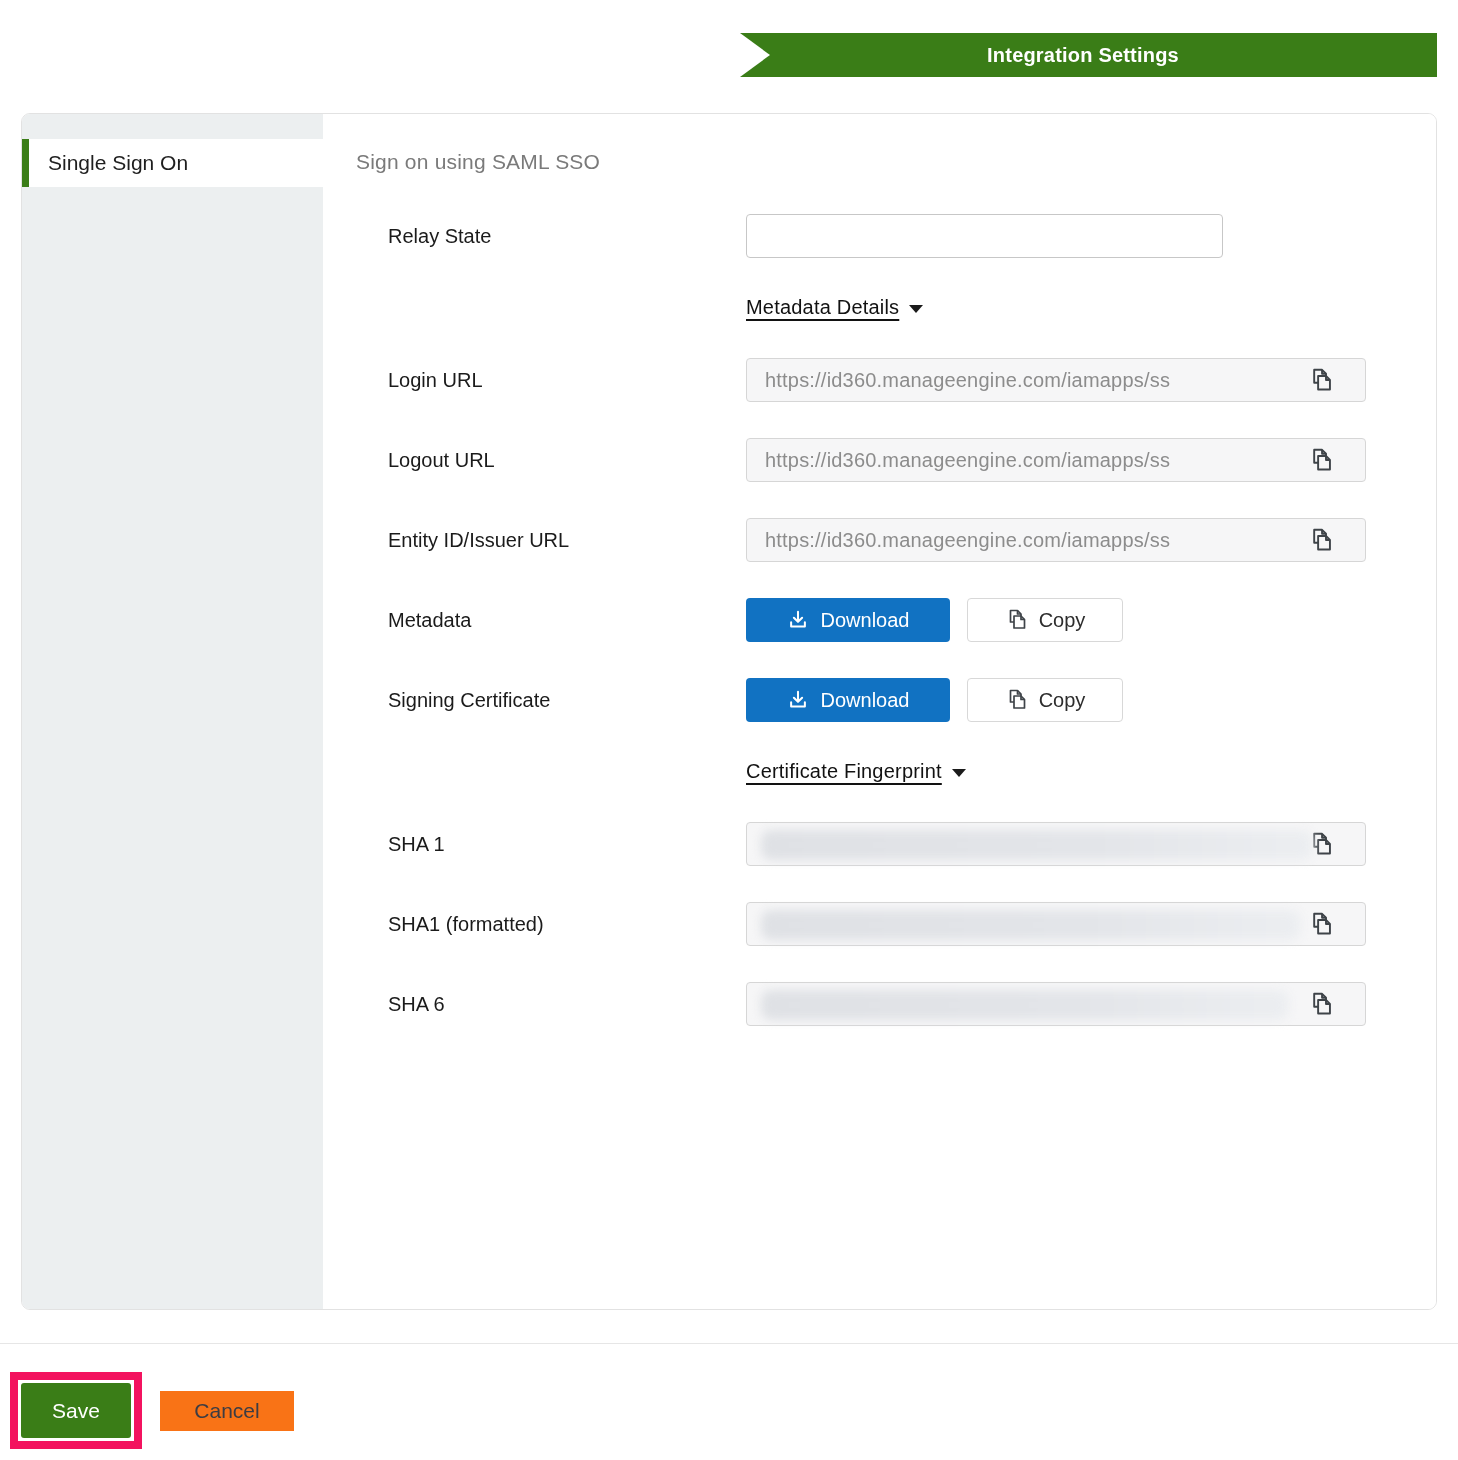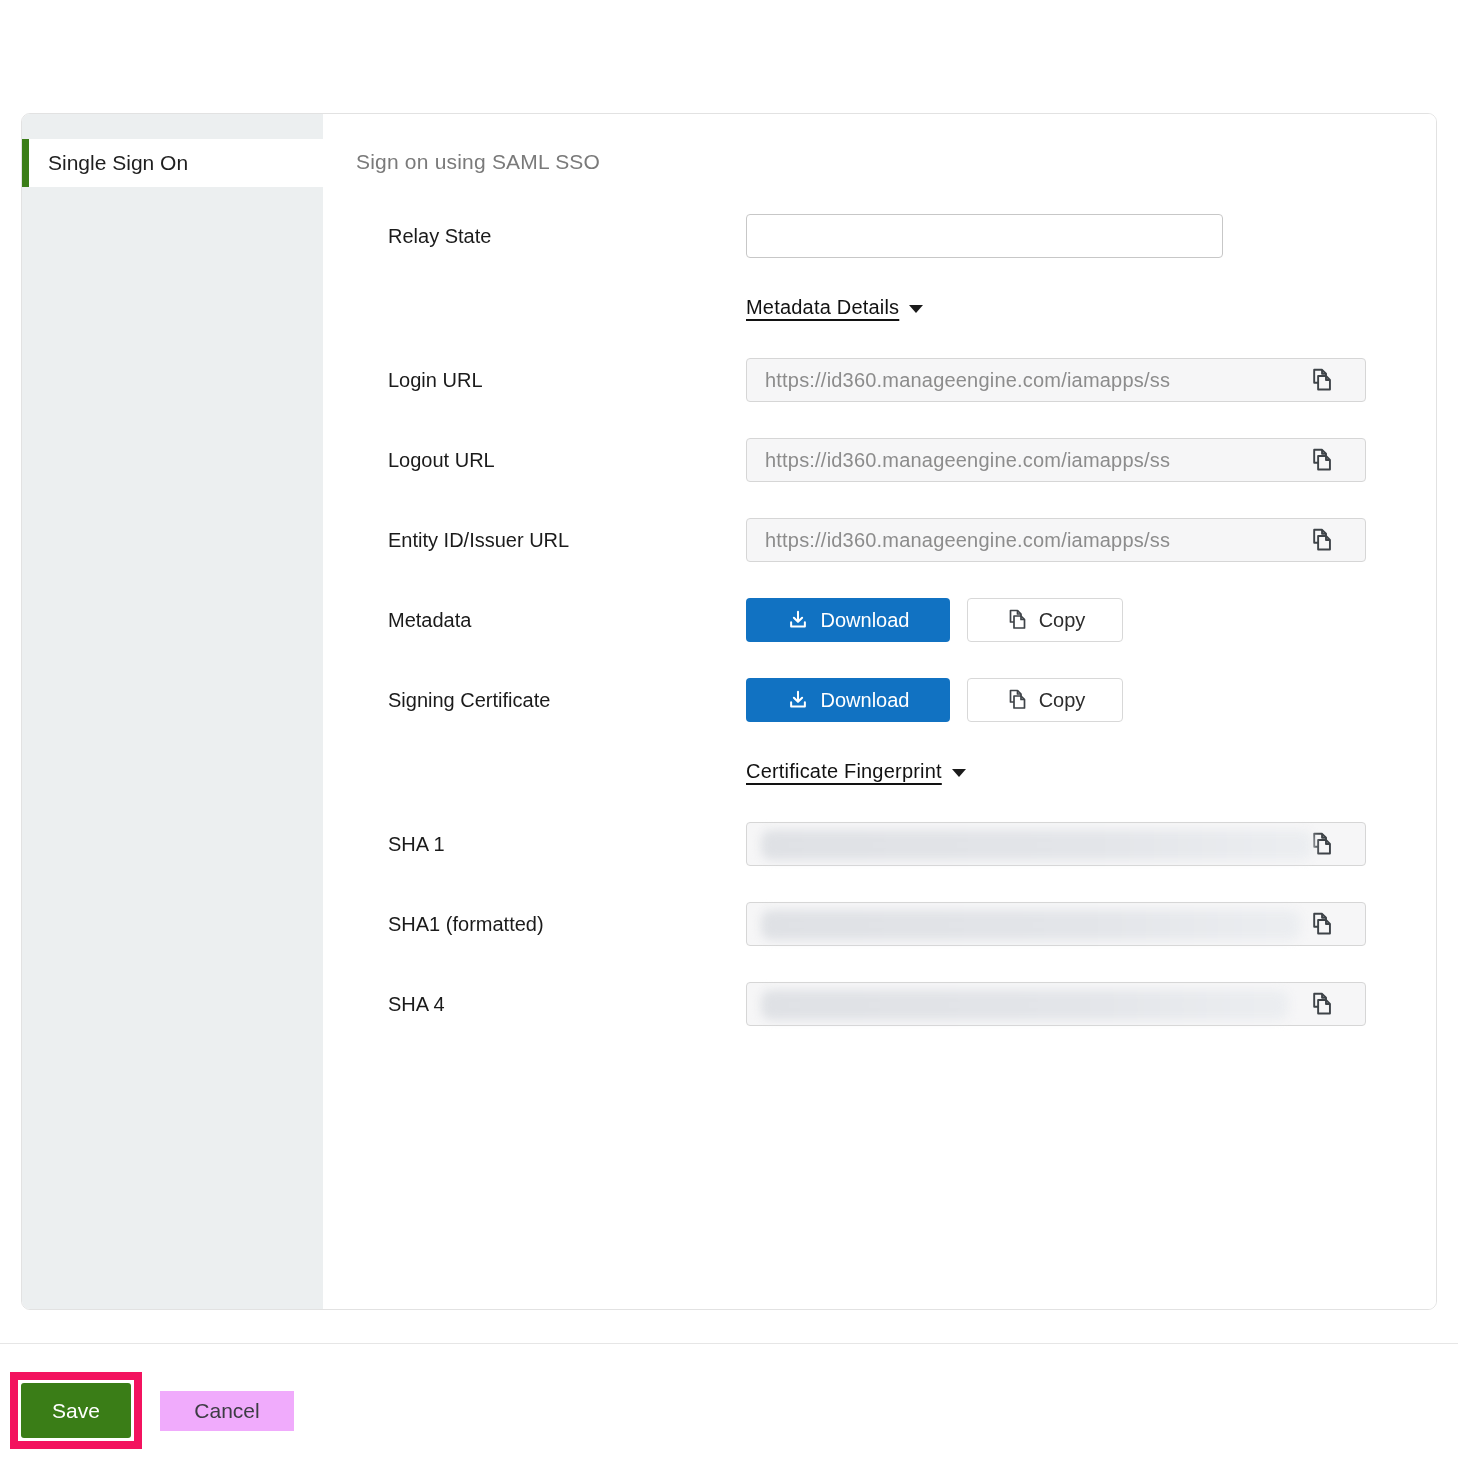--- a/index.html
+++ b/index.html
@@ -133,30 +133,33 @@
   .footer { position: absolute; left: 10px; top: 1372px; display: flex; align-items: center; }
   .save-annotation { background: #f3135f; padding: 8px; }
   .save-annotation-inner { background: #ffffff; padding: 3px; }
   .btn-save {
     width: 110px; height: 55px;
     background: #3a7d17; color: #ffffff; border: none; border-radius: 3px;
     font-size: 21px; font-family: "Liberation Sans", sans-serif; cursor: pointer;
   }
   .btn-cancel {
     width: 134px; height: 40px; margin-left: 18px;
-    background: #f0abfc; color: #3c3c43; border: none; border-radius: 0;
+    background: #f97316; color: #3c3c43; border: none; border-radius: 0;
     font-size: 21px; font-family: "Liberation Sans", sans-serif; cursor: pointer;
   }
 
   svg { display: block; }
 </style>
 </head>
 <body>
 
 <div class="stepbar">
+  <div class="step-integration">
+    <span>Integration Settings</span>
+  </div>
   <div class="step-arrow-outline"></div>
 </div>
 
 <div class="panel">
 
   <aside class="sidebar">
     <div class="sidebar-item">
       <span>Single Sign On</span>
     </div>
   </aside>
@@ -301,21 +304,21 @@
               <path d="M5.5 2.5h7l3.5 3.5v8h-10.5z"></path>
               <path d="M12.5 2.5v3.5h3.5"></path>
               <path d="M9 8h7l3.5 3.5v8.5h-10.5z" fill="#f6f6f7"></path>
               <path d="M16 8v3.5h3.5"></path>
             </svg>
           </button>
         </div>
       </div>
 
       <div class="row">
-        <div class="lbl">SHA 4</div>
+        <div class="lbl">SHA 6</div>
         <div class="ro-field">
           <span class="url-text"></span>
           <div class="sha-blur" style="width:528px;"></div>
           <button class="copy-icon-btn" title="">
             <svg width="27" height="27" viewBox="0 0 24 24" fill="none" stroke="#3e4348" stroke-width="1.7" stroke-linejoin="round">
               <path d="M5.5 2.5h7l3.5 3.5v8h-10.5z"></path>
               <path d="M12.5 2.5v3.5h3.5"></path>
               <path d="M9 8h7l3.5 3.5v8.5h-10.5z" fill="#f6f6f7"></path>
               <path d="M16 8v3.5h3.5"></path>
             </svg>

